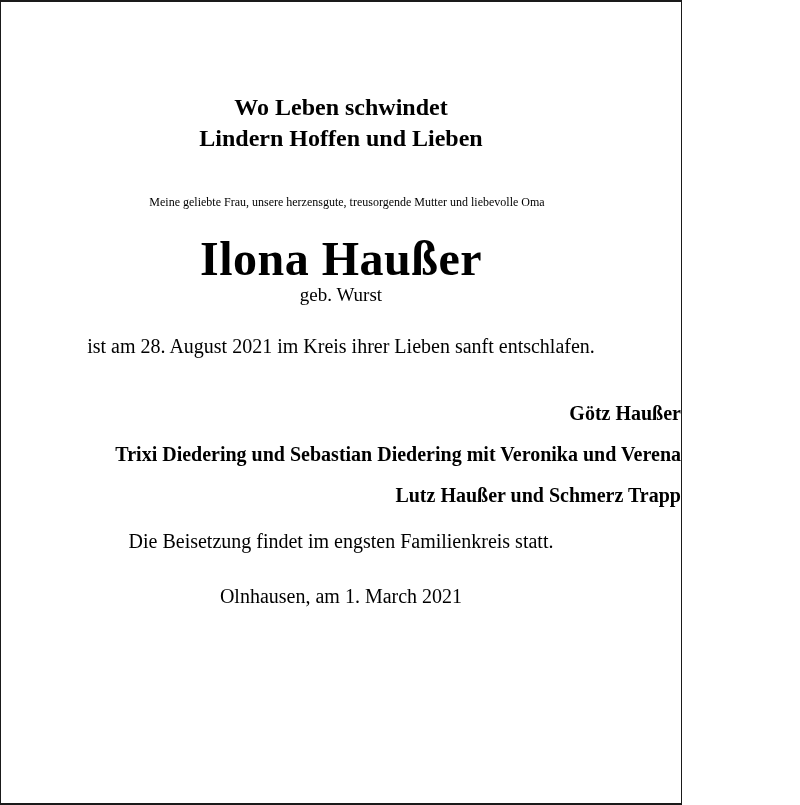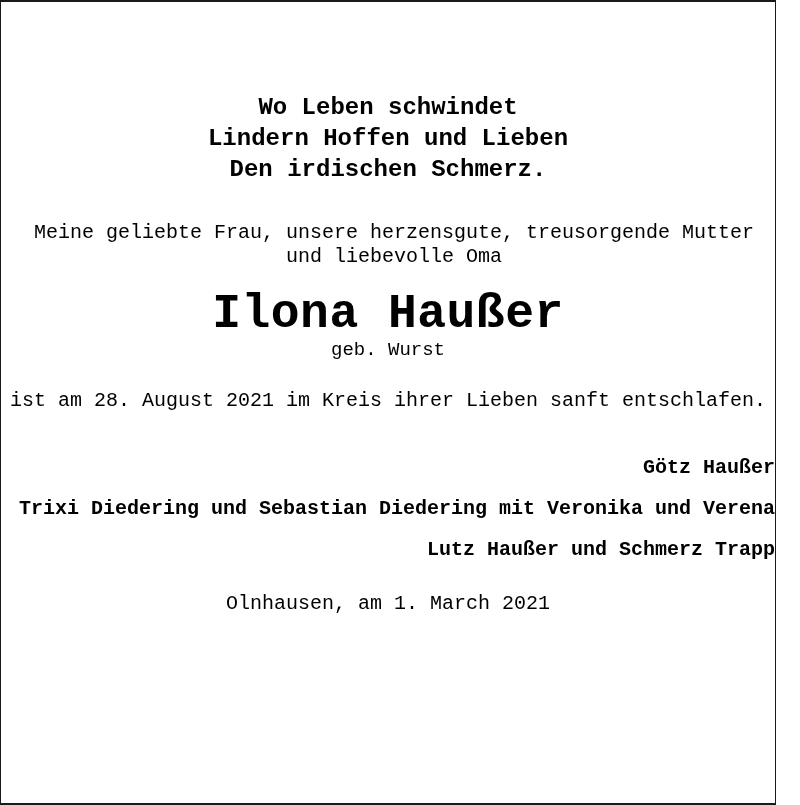--- a/index.html
+++ b/index.html
@@ -2,40 +2,40 @@
 <html lang="de"><head>
 <meta charset="utf-8">
 <style>
   html, body {
     margin: 0;
     padding: 0;
     background: #ffffff;
   }
   .page {
     box-sizing: border-box;
-    width: 776px;
+    width: 682px;
     height: 805px;
     background: #ffffff;
     border: 1px solid #1a1a1a;
     border-top-width: 2px;
     border-bottom-width: 2px;
-    font-family: Liberation Mono, monospace;
+    font-family: Liberation Serif, serif;
     color: #000000;
     text-align: center;
     overflow: hidden;
   }
   .verse {
     margin-top: 90px;
     font-size: 24px;
     font-weight: bold;
     line-height: 31px;
   }
   .intro {
     margin-top: 36px;
-    font-size: 20px;
+    font-size: 12px;
     line-height: 24px;
     margin-left: 12px;
   }
   .name {
     margin-top: 24px;
     font-size: 48px;
     font-weight: bold;
     line-height: 42px;
     letter-spacing: 0.5px;
   }
@@ -71,33 +71,33 @@
   }
 </style>
 </head>
 <body>
 
 <div class="page">
 
   <div class="verse">
     <div>Wo Leben schwindet</div>
     <div>Lindern Hoffen und Lieben</div>
-    <div>Den irdischen Schmerz.</div>
   </div>
 
   <div class="intro">Meine geliebte Frau, unsere herzensgute, treusorgende Mutter und liebevolle Oma</div>
 
   <div class="name">Ilona Haußer</div>
 
   <div class="maiden">geb. Wurst</div>
 
   <div class="death-line">ist am 28. August 2021 im Kreis ihrer Lieben sanft entschlafen.</div>
 
   <div class="mourners">
     <div class="mourner-line">Götz Haußer</div>
     <div class="mourner-line">Trixi Diedering und Sebastian Diedering mit Veronika und Verena</div>
     <div class="mourner-line">Lutz Haußer und Schmerz Trapp</div>
   </div>
 
+  <div class="funeral-line">Die Beisetzung findet im engsten Familienkreis statt.</div>
 
   <div class="place-date">Olnhausen, am 1. March 2021</div>
 
 </div>
 
 </body></html>

